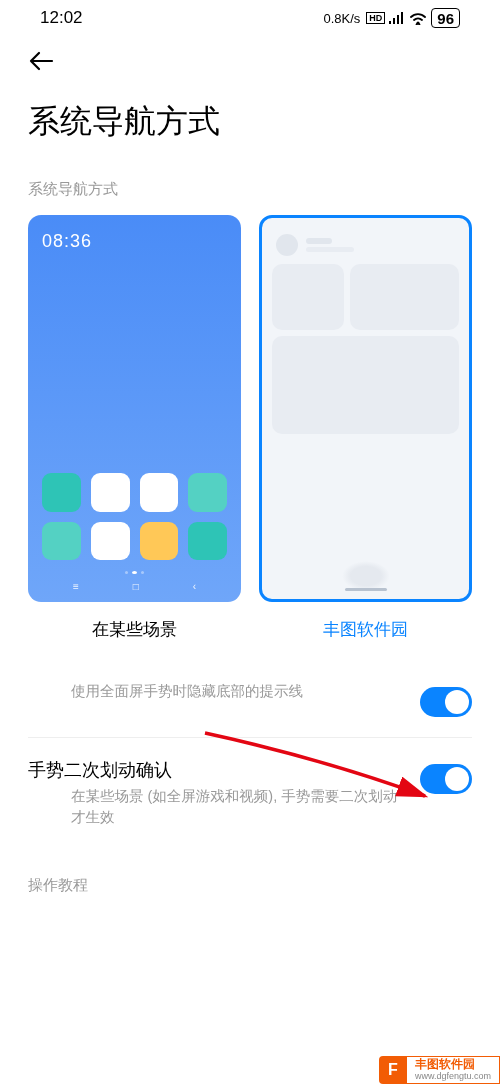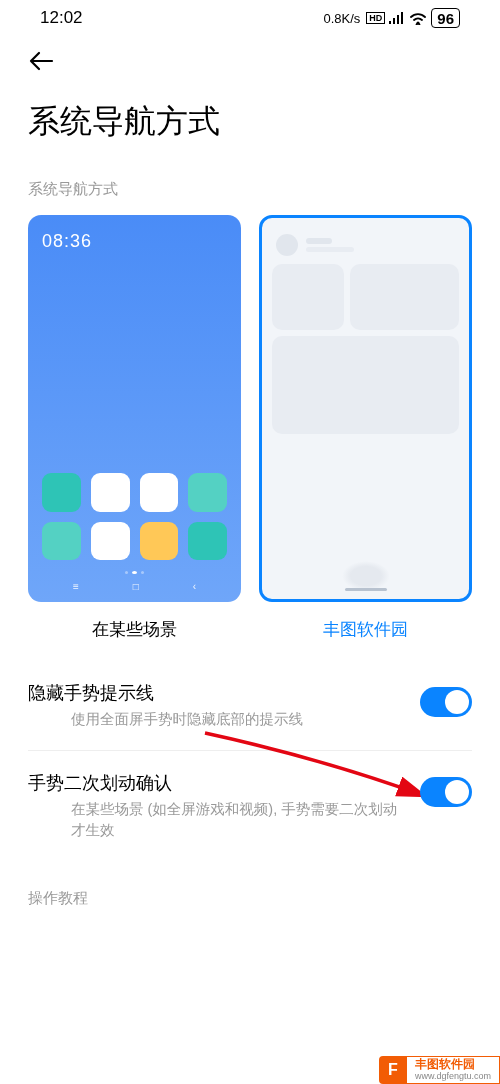--- a/index.html
+++ b/index.html
@@ -149,21 +149,20 @@
       <marker id="ah" markerWidth="10" markerHeight="10" refX="8" refY="3" orient="auto">
         <path d="M0,0 L0,6 L9,3 z" fill="#E30613"></path>
       </marker>
     </defs>
   <path d="M5 5 Q120 30 225 68" stroke="#E30613" stroke-width="3.5" fill="none" marker-end="url(#ah)"></path>
 </svg>
 
 <div class="settings">
   <div class="setting-row">
     <div class="setting-text">
-      <div class="setting-title">隐藏手势提示线</div>
       <div class="setting-desc">使用全面屏手势时隐藏底部的提示线</div>
     </div>
     <div class="toggle"></div>
   </div>
   <div class="setting-row">
     <div class="setting-text">
       <div class="setting-title">手势二次划动确认</div>
       <div class="setting-desc">在某些场景 (如全屏游戏和视频), 手势需要二次划动才生效</div>
     </div>
     <div class="toggle"></div>

